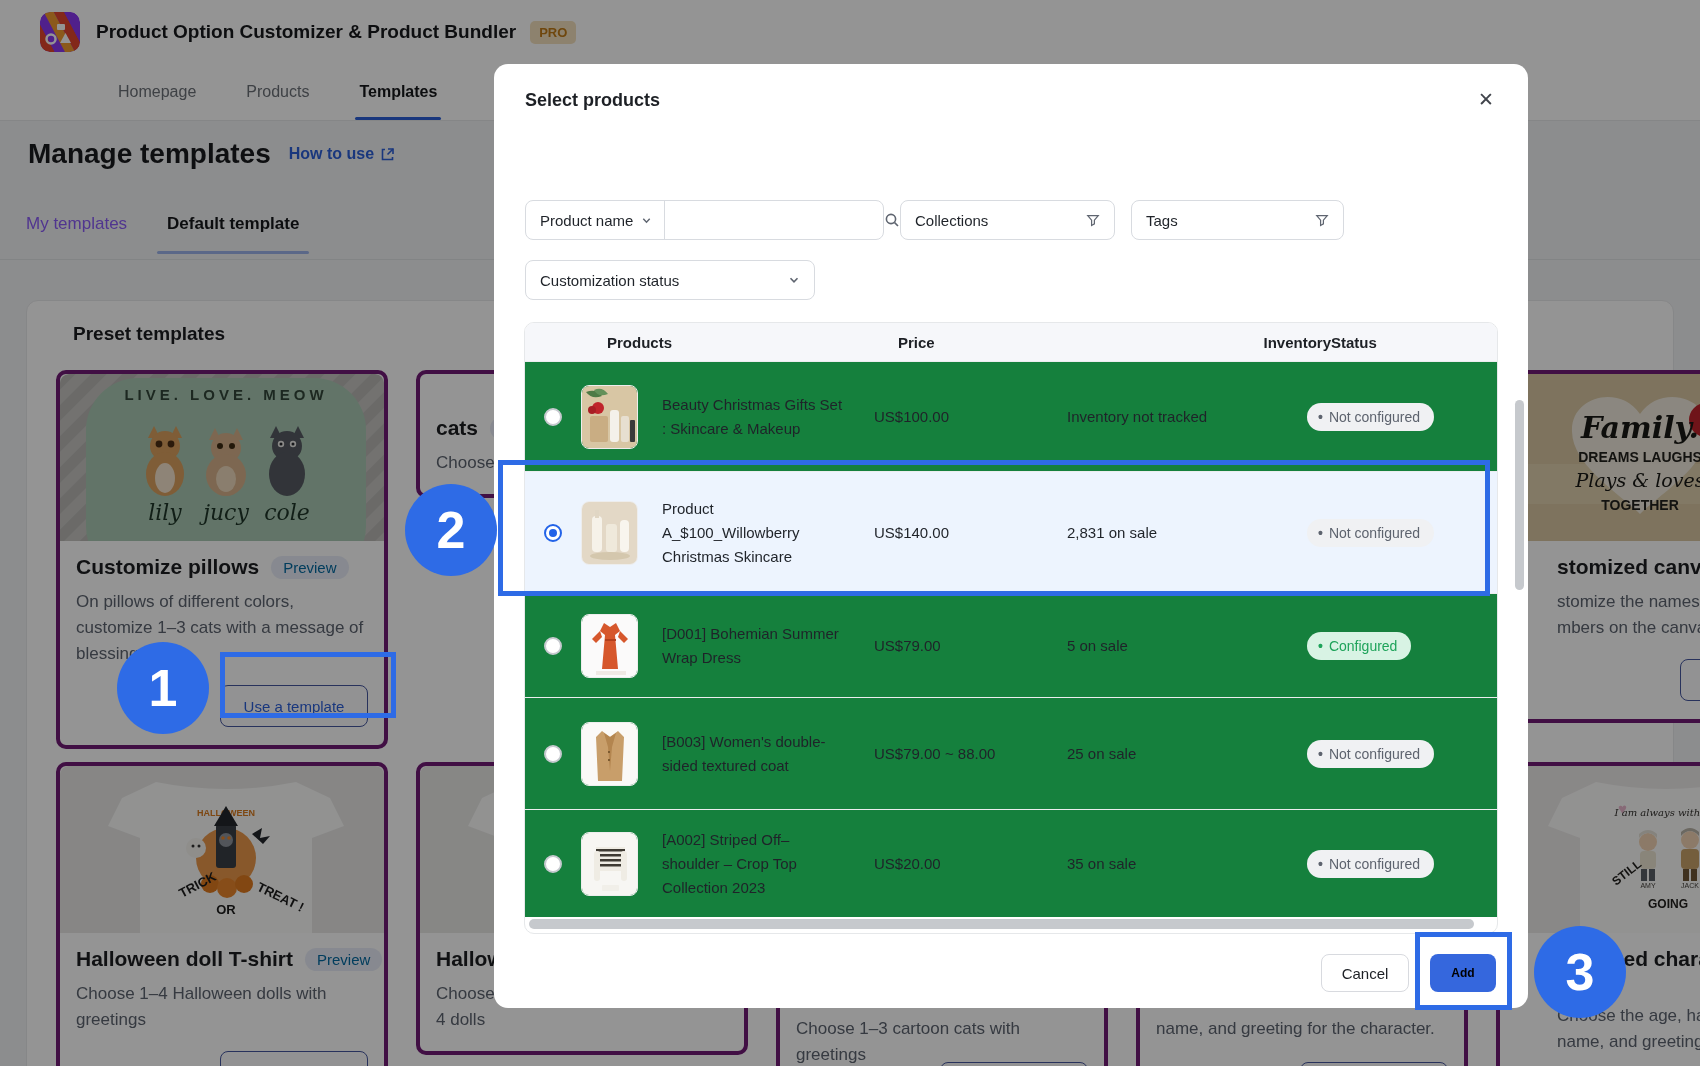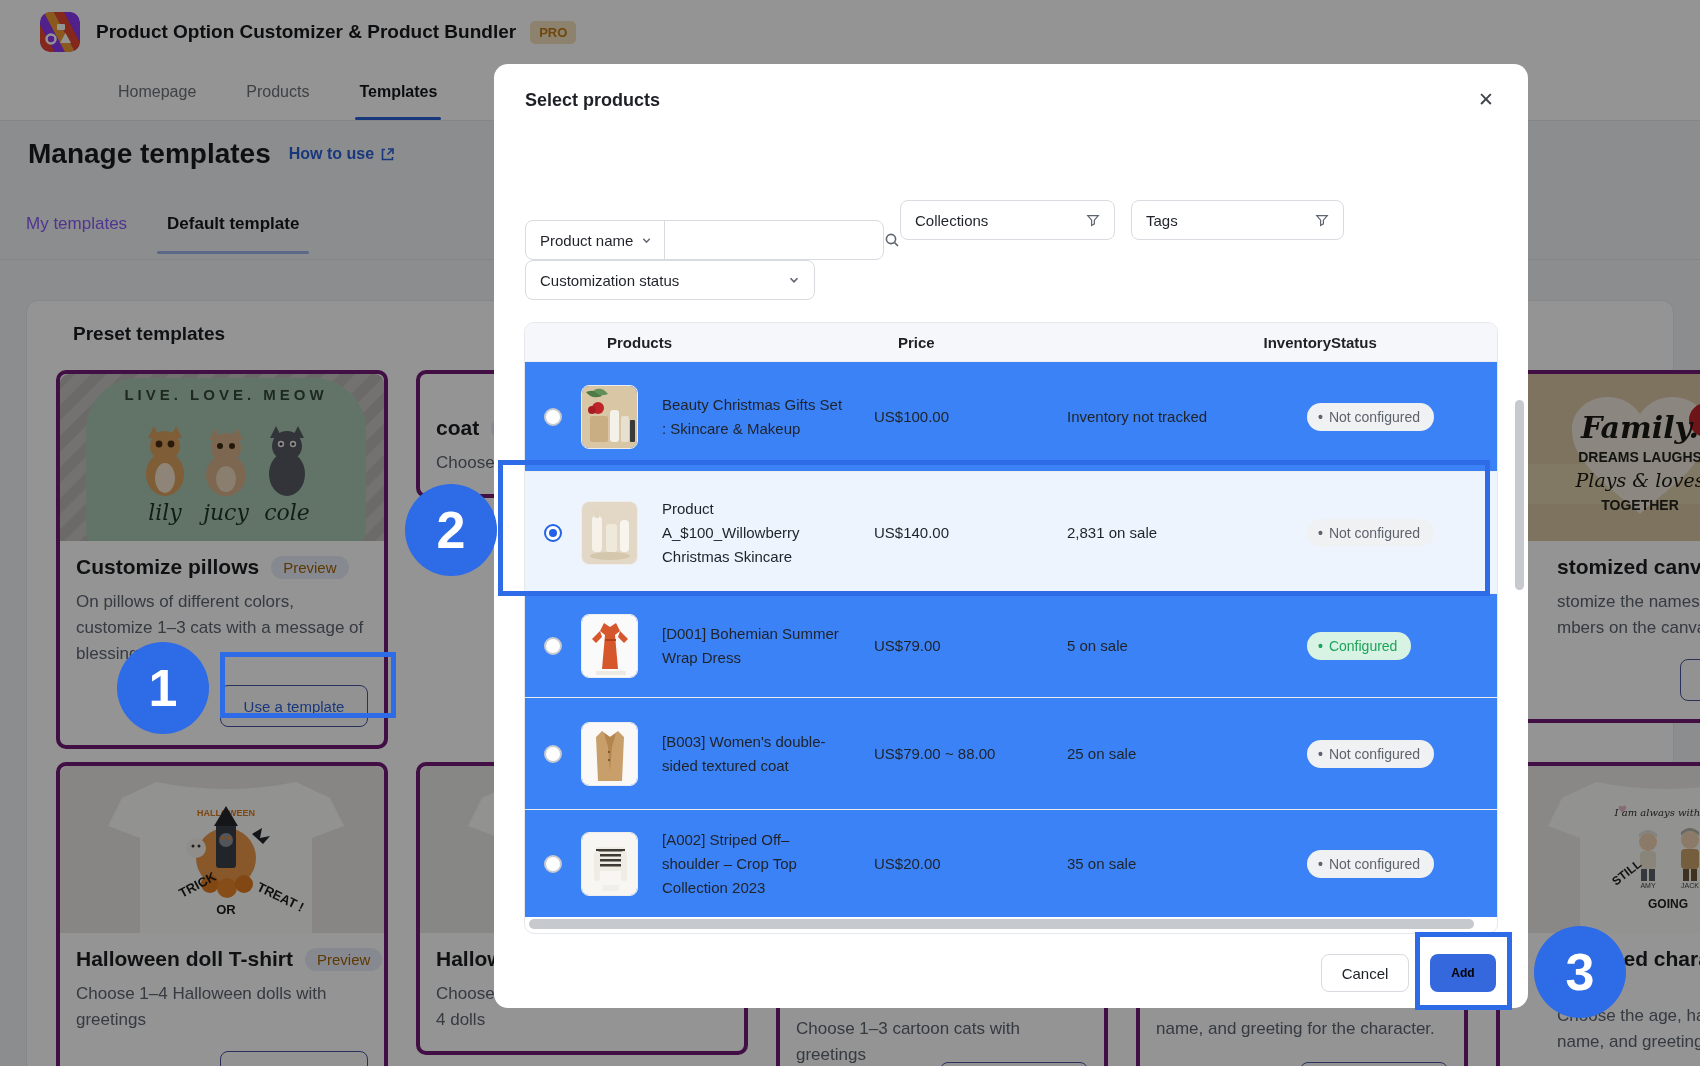--- a/index.html
+++ b/index.html
@@ -38,21 +38,21 @@
   
   .panel { position:absolute; left:26px; top:300px; width:1648px; height:790px; background:#fff;
     border:1px solid #e7e8ea; border-radius:12px; }
   .panel-title { position:absolute; left:46px; top:22px; font-size:19px; font-weight:bold; color:#1b1d20; }
 
   .card { position:absolute; width:332px; background:#fff; border:4px solid #701a75; border-radius:10px; }
   .card-img { height:167px; border-radius:9px 9px 0 0; overflow:hidden; position:relative; }
   .card-body { padding:14px 16px 18px 16px; }
   .card-title-row { display:flex; align-items:center; gap:12px; }
   .card-title { font-size:21px; font-weight:bold; color:#1c1e21; white-space:nowrap; }
-  .preview-pill { font-size:15px; color:#a16207; background:#e9edf8; border-radius:13px; padding:3px 12px; cursor:pointer; white-space:nowrap; }
+  .preview-pill { font-size:15px; color:#0369a1; background:#e9edf8; border-radius:13px; padding:3px 12px; cursor:pointer; white-space:nowrap; }
   .card-desc { margin-top:10px; font-size:17px; color:#5d6470; line-height:26px; width:298px; }
   .use-btn { display:block; margin:18px 0 0 auto; width:148px; height:42px; background:#fcfcfe;
     border:1.5px solid #45579f; border-radius:8px; color:#2c5fd8; font-size:15px;
     font-family:"Liberation Sans",sans-serif; cursor:pointer; }
   .use-btn-abs { position:absolute; right:16px; top:296px; margin:0; }
   .desc-abs { position:absolute; left:16px; top:250px; margin-top:0; }
   .pad-57 .card-body { padding-left:57px; }
   .spacer28 { height:28px; }
 
   .card-c1  { left:29px;  top:69px; }
@@ -69,36 +69,36 @@
   
   .overlay { position:absolute; inset:0; background:rgba(0,0,0,0.42); z-index:50; }
 
   
   .modal { position:absolute; left:494px; top:64px; width:1034px; height:944px; background:#fff;
     border-radius:14px; z-index:60; }
   .modal-title { position:absolute; left:31px; top:26px; font-size:18px; font-weight:bold; color:#1d2025; }
   .modal-close { position:absolute; right:34px; top:24px; font-size:19px; color:#40444b; cursor:pointer; }
 
   .f-row1 { position:absolute; left:31px; top:136px; display:flex; gap:16px; }
-  .combo { display:flex; width:359px; height:40px; border:1px solid #d8dbe0; border-radius:8px; background:#fff;margin-top:20px; }
+  .combo { display:flex; width:359px; height:40px; border:1px solid #d8dbe0; border-radius:8px; background:#fff; }
   .combo-left { display:flex; align-items:center; gap:8px; padding:0 12px 0 14px; border-right:1px solid #d8dbe0; cursor:pointer; white-space:nowrap; font-size:15px; }
   .combo-input { flex:1; display:flex; align-items:center; padding-right:12px; }
   .combo-input input { flex:1; border:none; outline:none; height:100%; padding:0 10px; font-size:15px; font-family:"Liberation Sans",sans-serif; background:transparent; }
   .filter-box { width:215px; height:40px; border:1px solid #d8dbe0; border-radius:8px; display:flex; align-items:center; justify-content:space-between; padding:0 14px; font-size:15px; cursor:pointer; }
   .filter-box.tags { width:213px; }
   .f-row2 { position:absolute; left:31px; top:196px; }
   .select-box { width:290px; height:40px; border:1px solid #d8dbe0; border-radius:8px; display:flex; align-items:center; justify-content:space-between; padding:0 14px; font-size:15px; cursor:pointer; }
 
   
   .tablebox { position:absolute; left:30px; right:30px; top:258px; height:612px;
     border:1px solid #e6e8ea; border-radius:10px; overflow:hidden; background:#fff; }
   .thead { display:flex; align-items:center; height:38px; background:#f6f7fa; font-size:15px; font-weight:bold; color:#1d2025; }
   .th-products { margin-left:82px; width:291px; }
   .th-price { width:193px; } .th-inv { width:240px;text-align:right; } .th-status { flex:1; }
-  .trow { display:flex; align-items:center; border-top:1px solid #ecedef; cursor:pointer; background:#3b82f6; }
+  .trow { display:flex; align-items:center; border-top:1px solid #ecedef; cursor:pointer; background:#15803d; }
   .trow:nth-of-type(1){ min-height:110px; } .trow:nth-of-type(2){ min-height:122px; }
   .trow:nth-of-type(3){ min-height:104px; } .trow:nth-of-type(4){ min-height:112px; }
   .trow:nth-of-type(5){ min-height:108px; }
   .trow.selected { background:#edf4fe; }
   .c-radio { width:56px; display:flex; justify-content:center; }
   .c-img { width:81px; }
   .c-name { width:212px; padding-right:28px; font-size:15px; line-height:24px; }
   .c-price { width:193px; font-size:15px; }
   .c-inv { width:240px; font-size:15px; }
   .c-status { flex:1; }
@@ -250,21 +250,21 @@
         <div class="card-desc">On pillows of different colors, customize 1–3 cats with a message of blessing</div>
         <button class="use-btn">Use a template</button>
       </div>
     </div>
 
     <div class="card card-c2">
       <div class="card-img img-grass"></div>
       <div class="card-body">
         <div class="spacer28"></div>
         <div class="card-title-row">
-          <span class="card-title">coat</span>
+          <span class="card-title">cats</span>
           <span class="preview-pill">Preview</span>
         </div>
         <div class="card-desc">Choose 1</div>
       </div>
     </div>
 
     <div class="card card-c5 pad-57">
       <div class="card-img">
         <svg width="332" height="167" viewBox="0 0 332 167">
           <rect width="332" height="167" fill="#d9c7a2"></rect>

